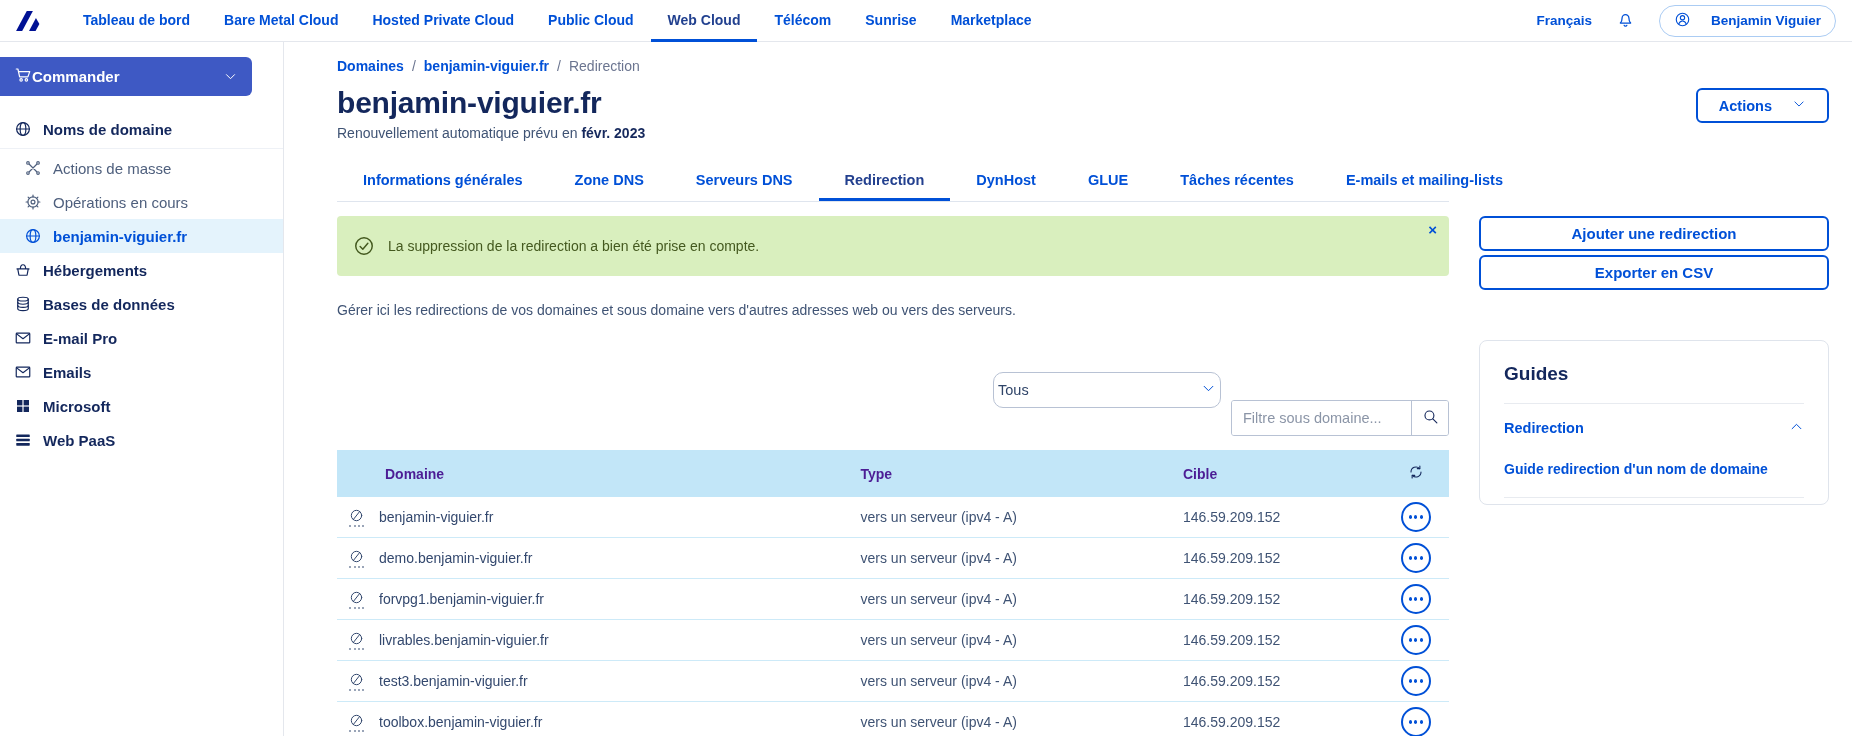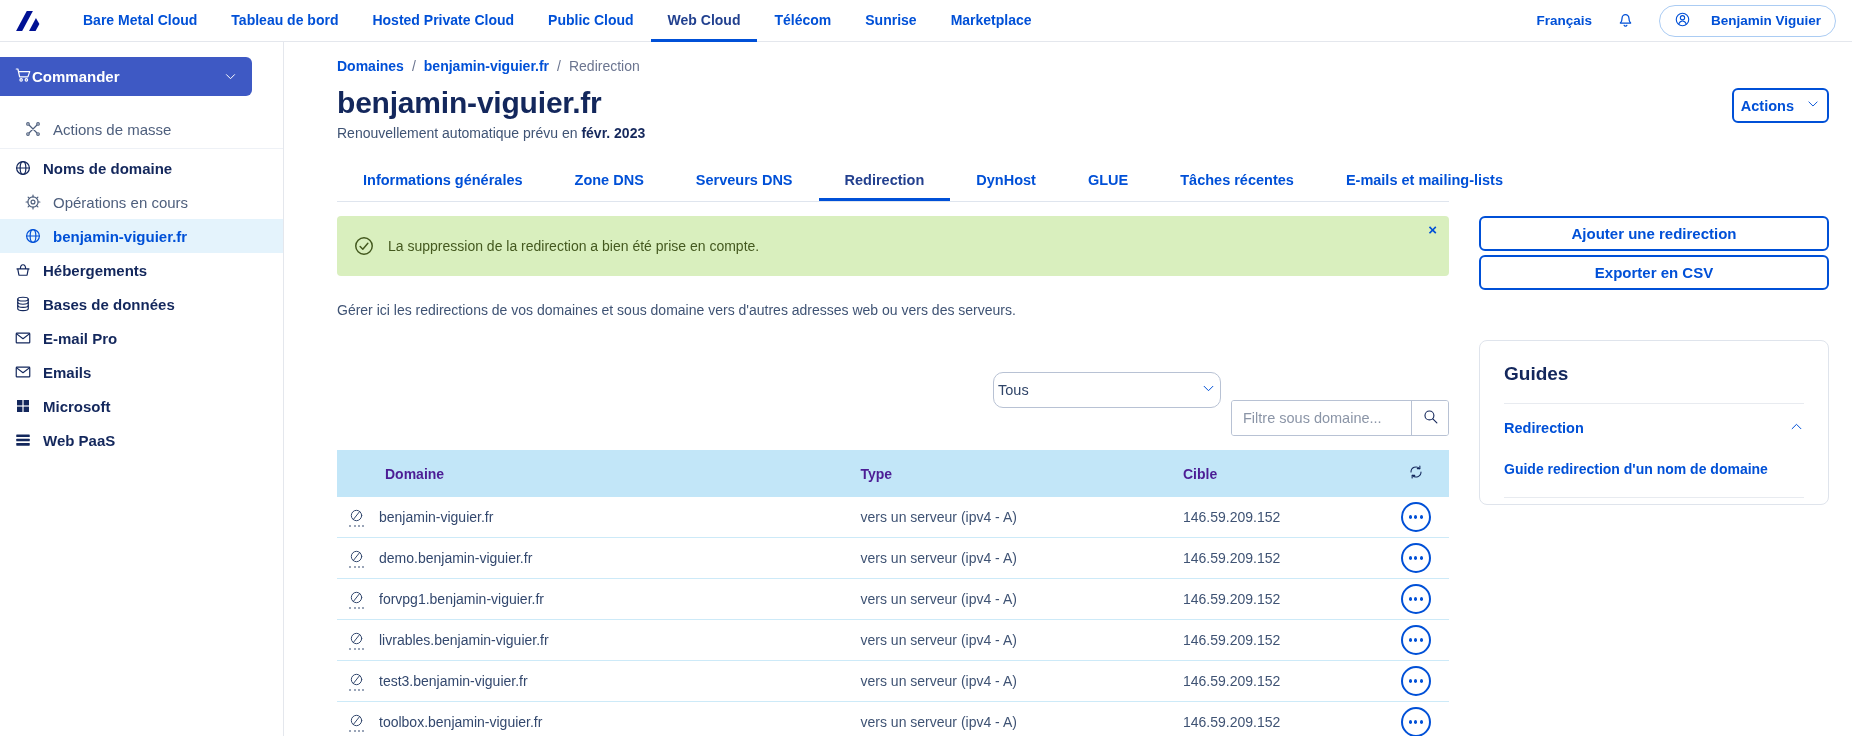--- a/index.html
+++ b/index.html
@@ -42,21 +42,21 @@
 
   
   .main { flex:1; padding:16px 25px 0 53px; }
   .breadcrumb { font-size:14px; color:#6b7590; }
   .breadcrumb .link { color:#0050d7; font-weight:700; }
   .breadcrumb .sep { margin:0 8px; color:#6b7590; }
   .title-row { display:flex; justify-content:space-between; align-items:flex-start; }
   h1 { font-size:30px; margin:12px 0 5px; color:#13275c; letter-spacing:-0.2px; }
   .subtitle { margin:0; font-size:14px; color:#3f5374; }
   .subtitle b { color:#16295d; }
-  .actions-btn { margin-top:14px; display:flex; align-items:center; gap:12px; border:2px solid #0050d7; border-radius:6px; background:#fff; color:#0050d7; font-weight:700; font-size:14.5px; padding:7px 7px; }
+  .actions-btn { margin-top:14px; display:flex; align-items:center; gap:20px; border:2px solid #0050d7; border-radius:6px; background:#fff; color:#0050d7; font-weight:700; font-size:14.5px; padding:7px 21px; }
   .actions-btn svg { width:14px; height:14px; }
 
   .tabs { display:flex; margin-top:20px; border-bottom:1px solid #dfe5ee; width:1112px; }
   .tab { color:#0050d7; font-weight:700; font-size:14.5px; padding:11px 26px 13px; white-space:nowrap; }
   .tab.active { color:#23408f; box-shadow:inset 0 -3px 0 #0050d7; }
 
   .columns { display:flex; gap:30px; margin-top:14px; align-items:flex-start; }
   .main-col { width:1112px; flex:none; }
   .right-col { width:350px; flex:none; }
 
@@ -107,22 +107,22 @@
 <body>
 
 <header class="topnav">
   <a class="logo">
     <svg viewBox="0 0 40 34">
         <path d="M7 30 L21 4 h8 L15 30 Z" fill="#001194"></path>
         <path d="M24 30 L33 13 l4.5 8 -5 9 Z" fill="#001194"></path>
       </svg>
   </a>
   <nav class="nav-items" id="topnav-items">
+      <a class="nav-item">Tableau de bord</a>
       <a class="nav-item">Bare Metal Cloud</a>
-      <a class="nav-item">Tableau de bord</a>
       <a class="nav-item">Hosted Private Cloud</a>
       <a class="nav-item">Public Cloud</a>
       <a class="nav-item active">Web Cloud</a>
       <a class="nav-item">Télécom</a>
       <a class="nav-item">Sunrise</a>
       <a class="nav-item">Marketplace</a>
     </nav>
   <div class="nav-right">
     <a class="lang-link">Français</a>
     <button class="bell">
@@ -151,41 +151,41 @@
             <circle cx="16.5" cy="18.5" r="1.6"></circle>
           </svg></span>
       <span>Commander</span>
       <span class="chev">
           <svg viewBox="0 0 24 24" fill="none" stroke="currentColor" stroke-width="1.6" stroke-linecap="round" stroke-linejoin="round">
             <path d="M5.5 9l6.5 6.5L18.5 9"></path>
           </svg>
         </span>
     </button>
     <ul class="side-list" id="sidebar-items">
+        <li class="side-item">
+          <span class="icn">
+            <svg viewBox="0 0 24 24" fill="none" stroke="currentColor" stroke-width="1.6" stroke-linecap="round" stroke-linejoin="round">
+              <circle cx="12" cy="12" r="8.5"></circle>
+              <ellipse cx="12" cy="12" rx="3.8" ry="8.5"></ellipse>
+              <path d="M3.5 12h17"></path>
+            </svg>
+          </span>
+          <span class="lbl">Noms de domaine</span>
+        </li>
         <li class="side-item sub">
           <span class="icn">
             <svg viewBox="0 0 24 24" fill="none" stroke="currentColor" stroke-width="1.6" stroke-linecap="round" stroke-linejoin="round">
               <path d="M7 7l10 10M17 7L7 17"></path>
               <circle cx="5.3" cy="5.3" r="1.7"></circle>
               <circle cx="18.7" cy="5.3" r="1.7"></circle>
               <circle cx="5.3" cy="18.7" r="1.7"></circle>
               <circle cx="18.7" cy="18.7" r="1.7"></circle>
             </svg>
           </span>
           <span class="lbl">Actions de masse</span>
-        </li>
-        <li class="side-item">
-          <span class="icn">
-            <svg viewBox="0 0 24 24" fill="none" stroke="currentColor" stroke-width="1.6" stroke-linecap="round" stroke-linejoin="round">
-              <circle cx="12" cy="12" r="8.5"></circle>
-              <ellipse cx="12" cy="12" rx="3.8" ry="8.5"></ellipse>
-              <path d="M3.5 12h17"></path>
-            </svg>
-          </span>
-          <span class="lbl">Noms de domaine</span>
         </li>
         <li class="side-item sub">
           <span class="icn">
             <svg viewBox="0 0 24 24" fill="none" stroke="currentColor" stroke-width="1.6" stroke-linecap="round" stroke-linejoin="round">
               <circle cx="12" cy="12" r="6.8"></circle>
               <circle cx="12" cy="12" r="2.6"></circle>
               <path d="M12 5.2V2.8M12 21.2v-2.4M5.2 12H2.8M21.2 12h-2.4M7.2 7.2 5.5 5.5M18.5 18.5l-1.7-1.7M7.2 16.8l-1.7 1.7M18.5 5.5l-1.7 1.7"></path>
             </svg>
           </span>
           <span class="lbl">Opérations en cours</span>

